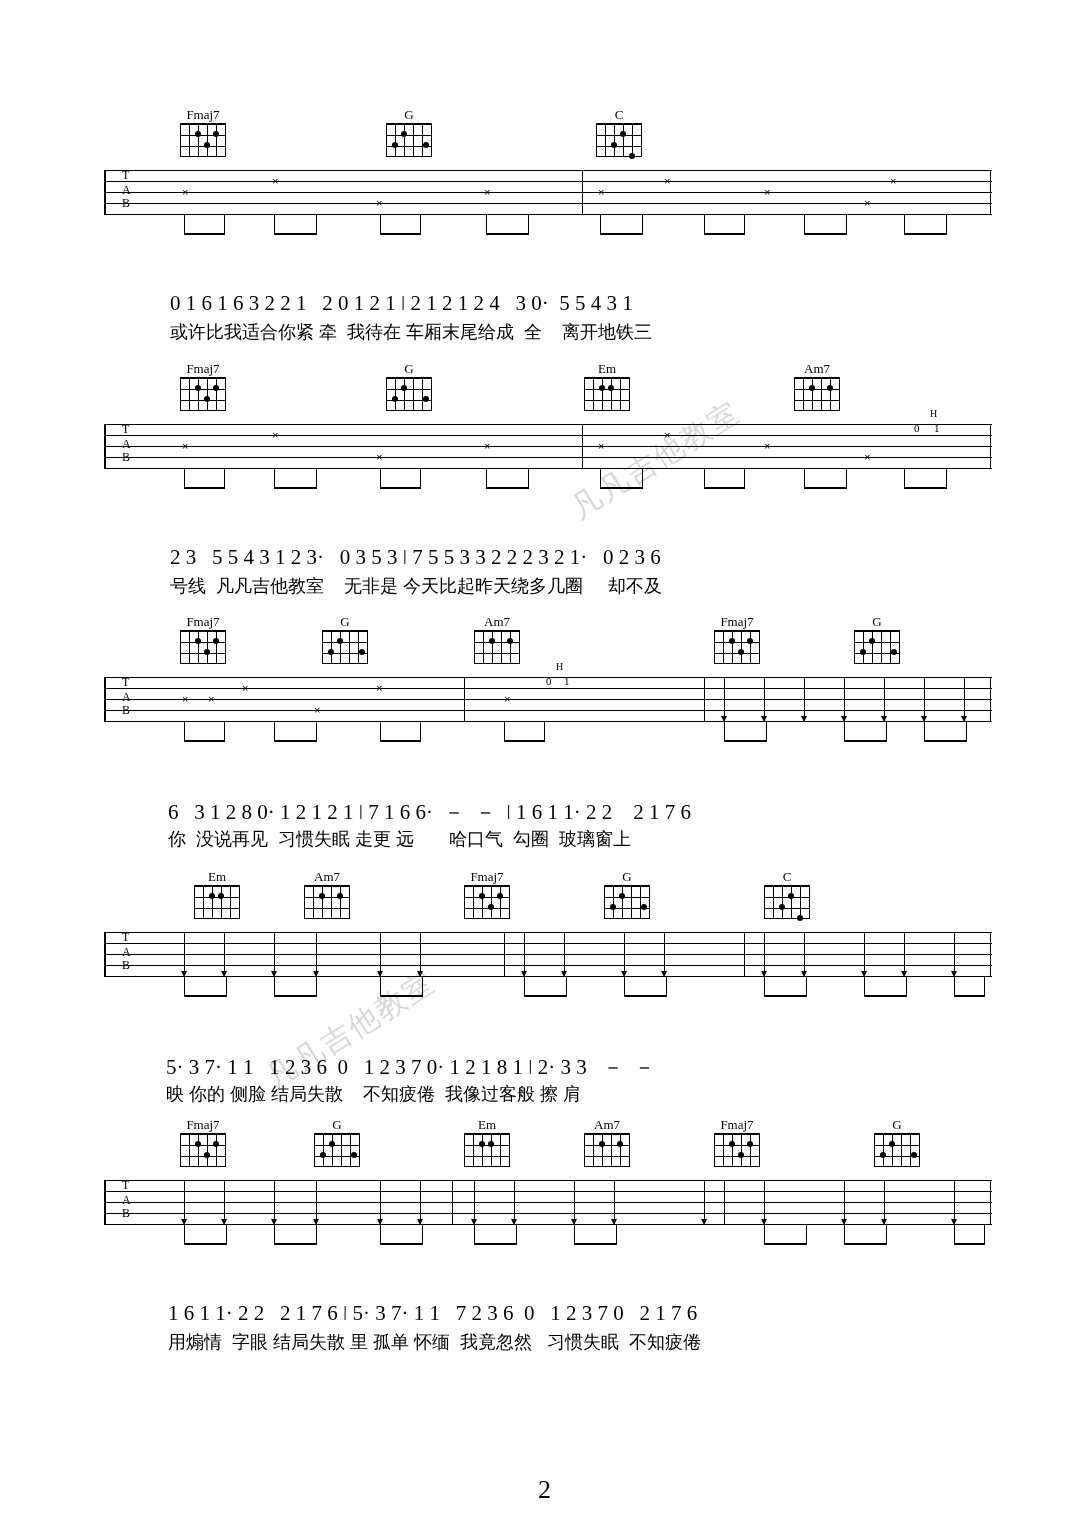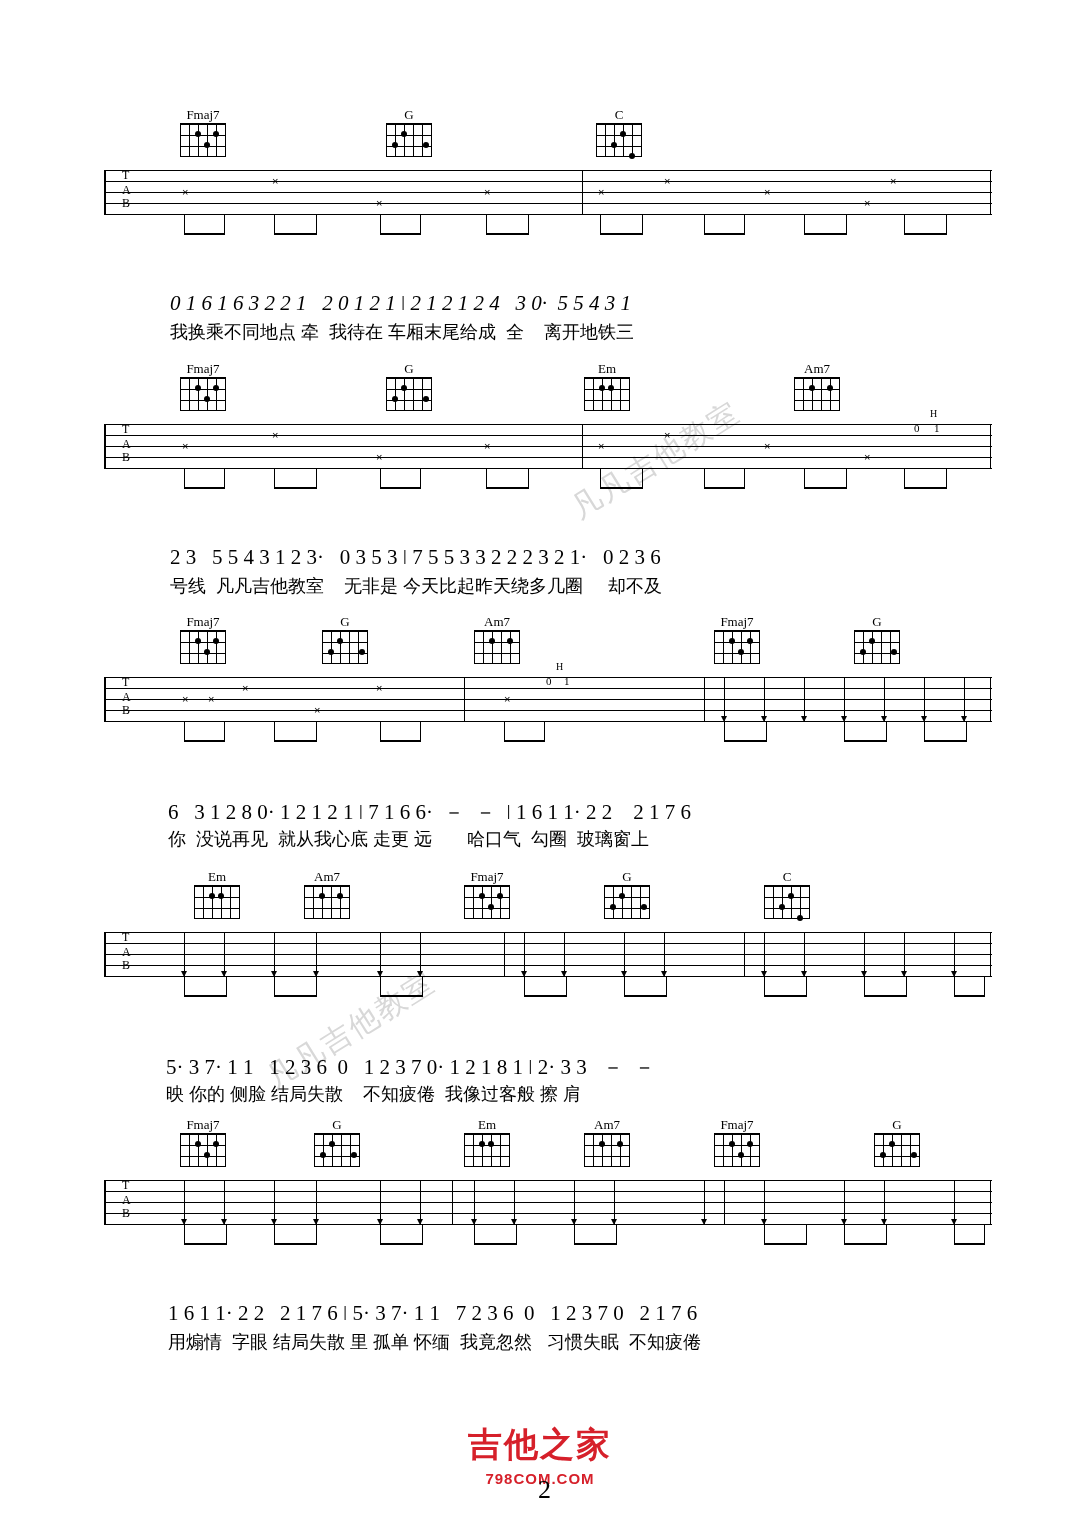--- a/index.html
+++ b/index.html
@@ -203,22 +203,22 @@
       <div class="stem" style="left:640px;top:45px;height:20px;"></div>
       <div class="beam" style="left:600px;top:63px;width:41px;"></div>
       <div class="stem" style="left:700px;top:45px;height:20px;"></div>
       <div class="stem" style="left:742px;top:45px;height:20px;"></div>
       <div class="beam" style="left:700px;top:63px;width:43px;"></div>
       <div class="stem" style="left:800px;top:45px;height:20px;"></div>
       <div class="stem" style="left:842px;top:45px;height:20px;"></div>
       <div class="beam" style="left:800px;top:63px;width:43px;"></div>
     </div>
 
-    <div class="notes" style="left:170px;top:183px;font-style:italic;">0 1 6 1 6 3 2 2 1   2 0 1 2 1 ǀ 2 1 2 1 2 4   3 0·  5 5 4 3 1</div>
-    <div class="lyrics" style="left:170px;top:212px;">我换乘不同地点 牵  我待在 车厢末尾给成  全    离开地铁三</div>
+    <div class="notes" style="left:170px;top:183px;">0 1 6 1 6 3 2 2 1   2 0 1 2 1 ǀ 2 1 2 1 2 4   3 0·  5 5 4 3 1</div>
+    <div class="lyrics" style="left:170px;top:212px;">或许比我适合你紧 牵  我待在 车厢末尾给成  全    离开地铁三</div>
   </div>
 
   <div class="system" style="top:362px;">
     <div class="chord" style="left:176px;top:0;">
       <div class="cname">Fmaj7</div>
       <div class="grid">
         <div class="v" style="left:8px;"></div>
           <div class="v" style="left:17px;"></div>
         <div class="v" style="left:26px;"></div>
           <div class="v" style="left:35px;"></div>
@@ -445,21 +445,21 @@
       <div class="beam" style="left:620px;top:63px;width:43px;"></div>
       <div class="stem" style="left:740px;top:45px;height:20px;"></div>
       <div class="stem" style="left:782px;top:45px;height:20px;"></div>
       <div class="beam" style="left:740px;top:63px;width:43px;"></div>
       <div class="stem" style="left:820px;top:45px;height:20px;"></div>
       <div class="stem" style="left:862px;top:45px;height:20px;"></div>
       <div class="beam" style="left:820px;top:63px;width:43px;"></div>
     </div>
 
     <div class="notes" style="left:168px;top:183px;">6   3 1 2 8 0· 1 2 1 2 1 ǀ 7 1 6 6·  －  －  ǀ 1 6 1 1· 2 2    2 1 7 6</div>
-    <div class="lyrics" style="left:168px;top:212px;">你  没说再见  就从我心底 走更 远       哈口气  勾圈  玻璃窗上</div>
+    <div class="lyrics" style="left:168px;top:212px;">你  没说再见  习惯失眠 走更 远       哈口气  勾圈  玻璃窗上</div>
   </div>
 
   <div class="system" style="top:870px;">
     <div class="chord" style="left:190px;top:0;">
       <div class="cname">Em</div>
       <div class="grid">
         <div class="v" style="left:8px;"></div>
           <div class="v" style="left:17px;"></div>
         <div class="v" style="left:26px;"></div>
           <div class="v" style="left:35px;"></div>
@@ -723,20 +723,16 @@
       <div class="stem" style="left:850px;top:45px;height:20px;"></div>
       <div class="stem" style="left:880px;top:45px;height:20px;"></div>
       <div class="beam" style="left:850px;top:63px;width:31px;"></div>
     </div>
 
     <div class="notes" style="left:168px;top:183px;">1 6 1 1· 2 2   2 1 7 6 ǀ 5· 3 7· 1 1   7 2 3 6  0   1 2 3 7 0   2 1 7 6</div>
     <div class="lyrics" style="left:168px;top:212px;">用煽情  字眼 结局失散 里 孤单 怀缅  我竟忽然   习惯失眠  不知疲倦</div>
   </div>
 
   <div class="footer">
-    <div class="logo">
-      <div class="cn">吉他之家</div>
-      <div class="en">798COM.COM</div>
-    </div>
     <div class="pageno">2</div>
   </div>
 
 </div>
 
 </body></html>

